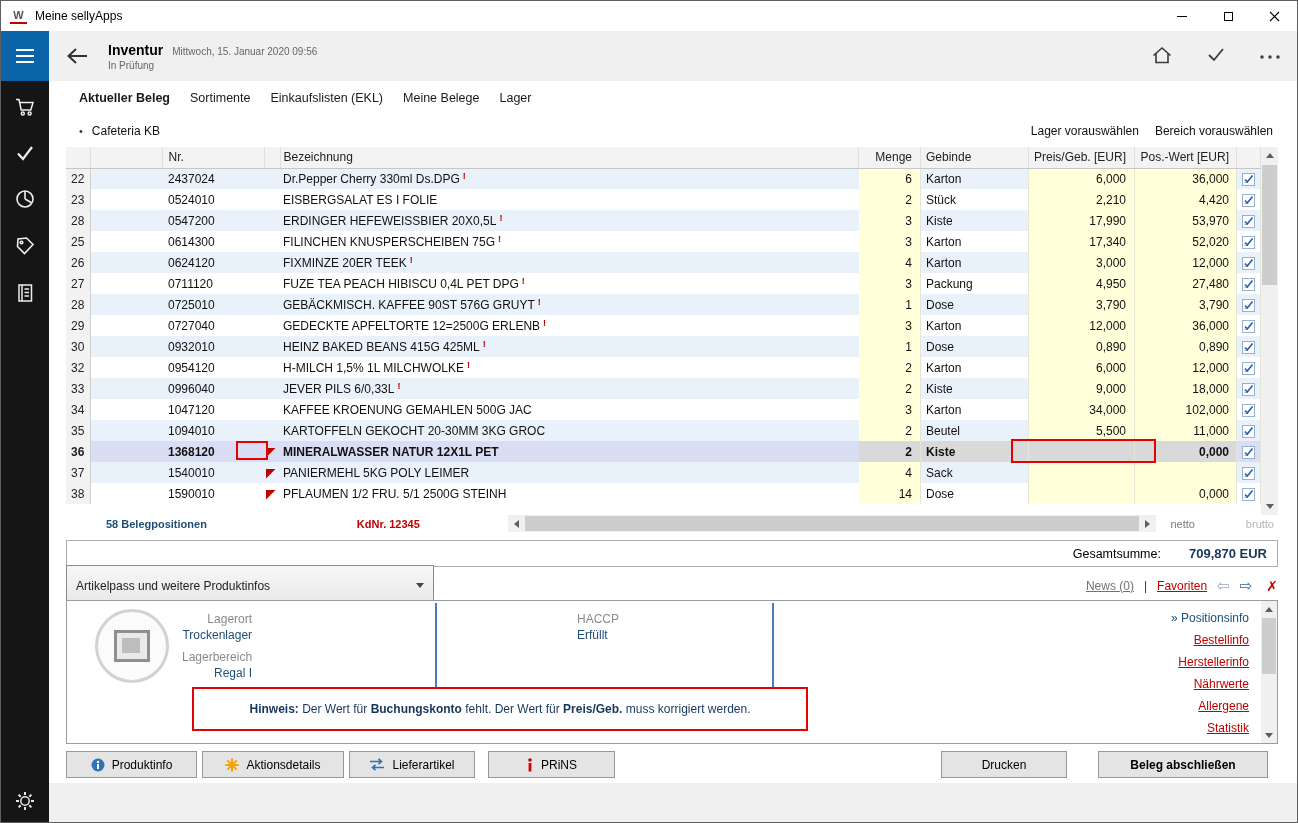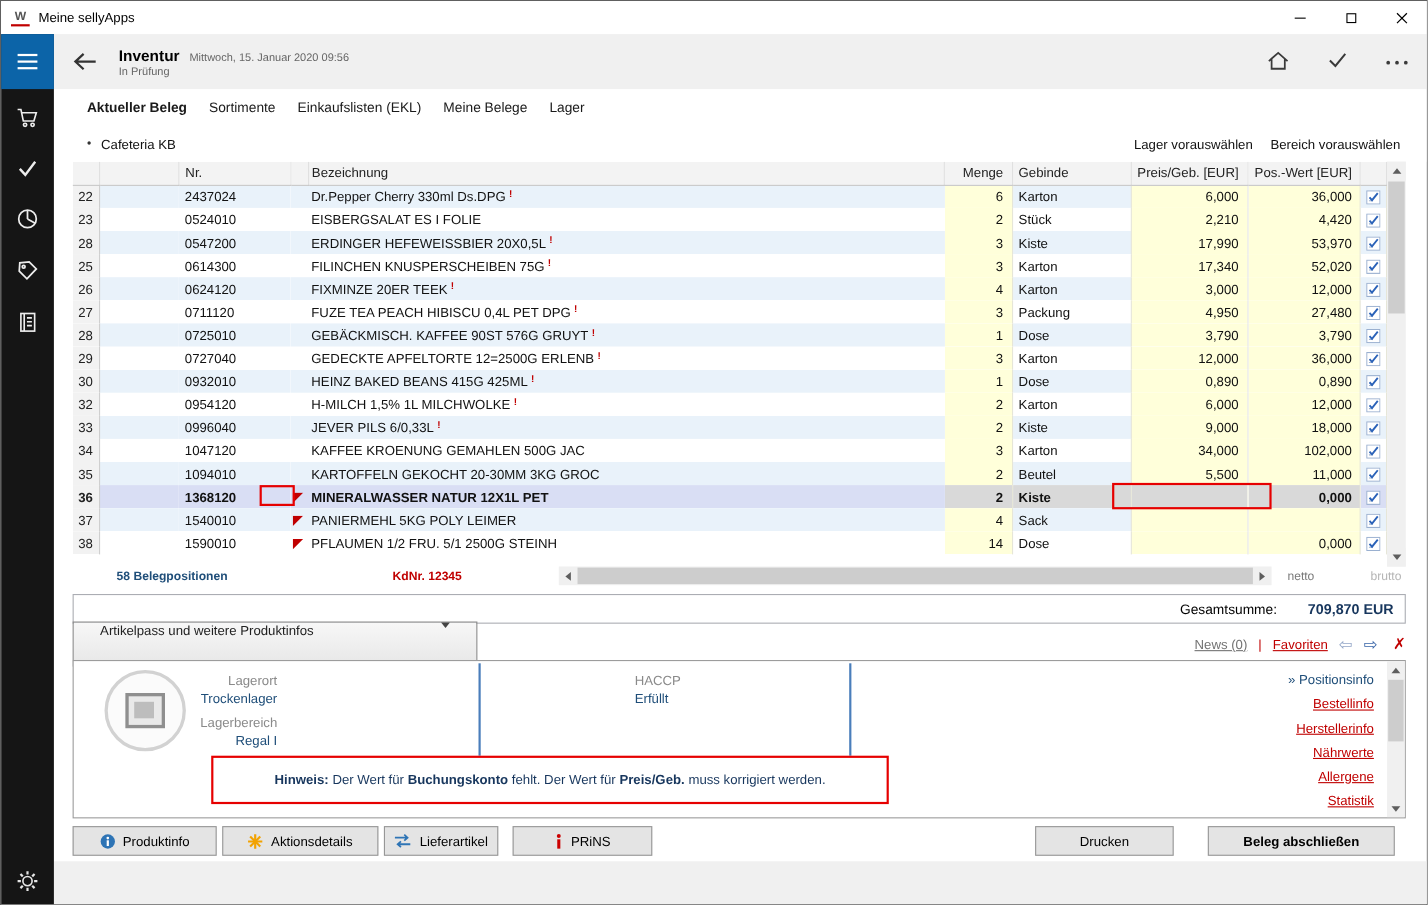--- a/index.html
+++ b/index.html
@@ -102,21 +102,21 @@
   .hs-right{margin-left:14px;margin-right:4px;display:flex;gap:16px;font-size:11px;}
   .netto{color:#7a7a7a;}.brutto{color:#b5b5b5;margin-left:35px;}
 
   
   .totalbar{height:27px;margin:8px 19px 0 17px;border:1px solid #abadb3;background:#fff;display:flex;align-items:center;justify-content:flex-end;padding-right:10px;flex:0 0 auto;}
   .total-label{font-size:12.5px;color:#000;}
   .total-value{margin-left:28px;font-size:13px;font-weight:bold;color:#17365d;}
 
   
   .inforow{height:23px;margin:7px 19px 3px 17px;display:flex;align-items:center;flex:0 0 auto;}
-  .combo{width:368px;height:41px;border:1px solid #8a8a8a;background:linear-gradient(#f7f7f7,#e7e7e7);display:flex;align-items:flex-start;padding:0 24px;font-size:12px;color:#222;}
+  .combo{width:368px;height:41px;border:1px solid #8a8a8a;background:linear-gradient(#f7f7f7,#e7e7e7);display:flex;align-items:center;padding:0 9px;font-size:12px;color:#222;}
   .combo-chev{margin-left:auto;width:0;height:0;border-left:4px solid transparent;border-right:4px solid transparent;border-top:5px solid #444;}
   .inforow-right{margin-left:auto;display:flex;align-items:center;gap:10px;font-size:12px;}
   .news-link{color:#737373;text-decoration:underline;}
   .sep-red{color:#c00000;}
   .fav-link{color:#c00000;text-decoration:underline;}
   .nav-arrow-l{font-size:15px;color:#94a7c8;}
   .nav-arrow-r{font-size:15px;color:#3a66a8;}
   .close-x{font-size:14px;font-weight:bold;color:#c00000;margin-left:4px;}
 
   
@@ -136,21 +136,21 @@
   .plink-red{color:#c00000;text-decoration:underline;display:block;}
   .hinweis{position:absolute;left:125px;top:86px;width:616px;height:44px;border:2px solid #e60000;background:#fff;display:flex;align-items:center;justify-content:center;font-size:12px;color:#17365d;}
   .hinweis b{font-weight:bold;}
   .pscroll{position:absolute;top:0;right:0;bottom:0;width:16px;background:#f0f0f0;}
   .pscroll .sb-btn{width:16px;height:16px;}
   .pthumb{position:absolute;left:1px;right:1px;top:17px;height:56px;background:#cdcdcd;}
 
   
   .btnrow{height:27px;margin:7px 19px 0 17px;display:flex;align-items:center;gap:5px;padding-right:10px;flex:0 0 auto;}
   .btn{height:27px;border:1px solid #979797;background:#e4e4e4;display:flex;align-items:center;justify-content:center;gap:7px;font-size:12px;color:#000;cursor:default;}
-  .b-produkt{width:131px;}.b-aktion{width:142px;}.b-liefer{width:104px;}.b-prins{width:127px;margin-left:8px;}
+  .b-produkt{width:131px;}.b-aktion{width:142px;}.b-liefer{width:126px;}.b-prins{width:127px;margin-left:8px;}
   .btn-right{margin-left:auto;display:flex;gap:31px;}
   .b-drucken{width:126px;}
   .b-abschl{width:170px;font-weight:bold;}
   .strip{flex:1;background:#f0f0f0;margin-top:5px;}
 </style>
 </head>
 <body>
 
 <div class="window">
 

